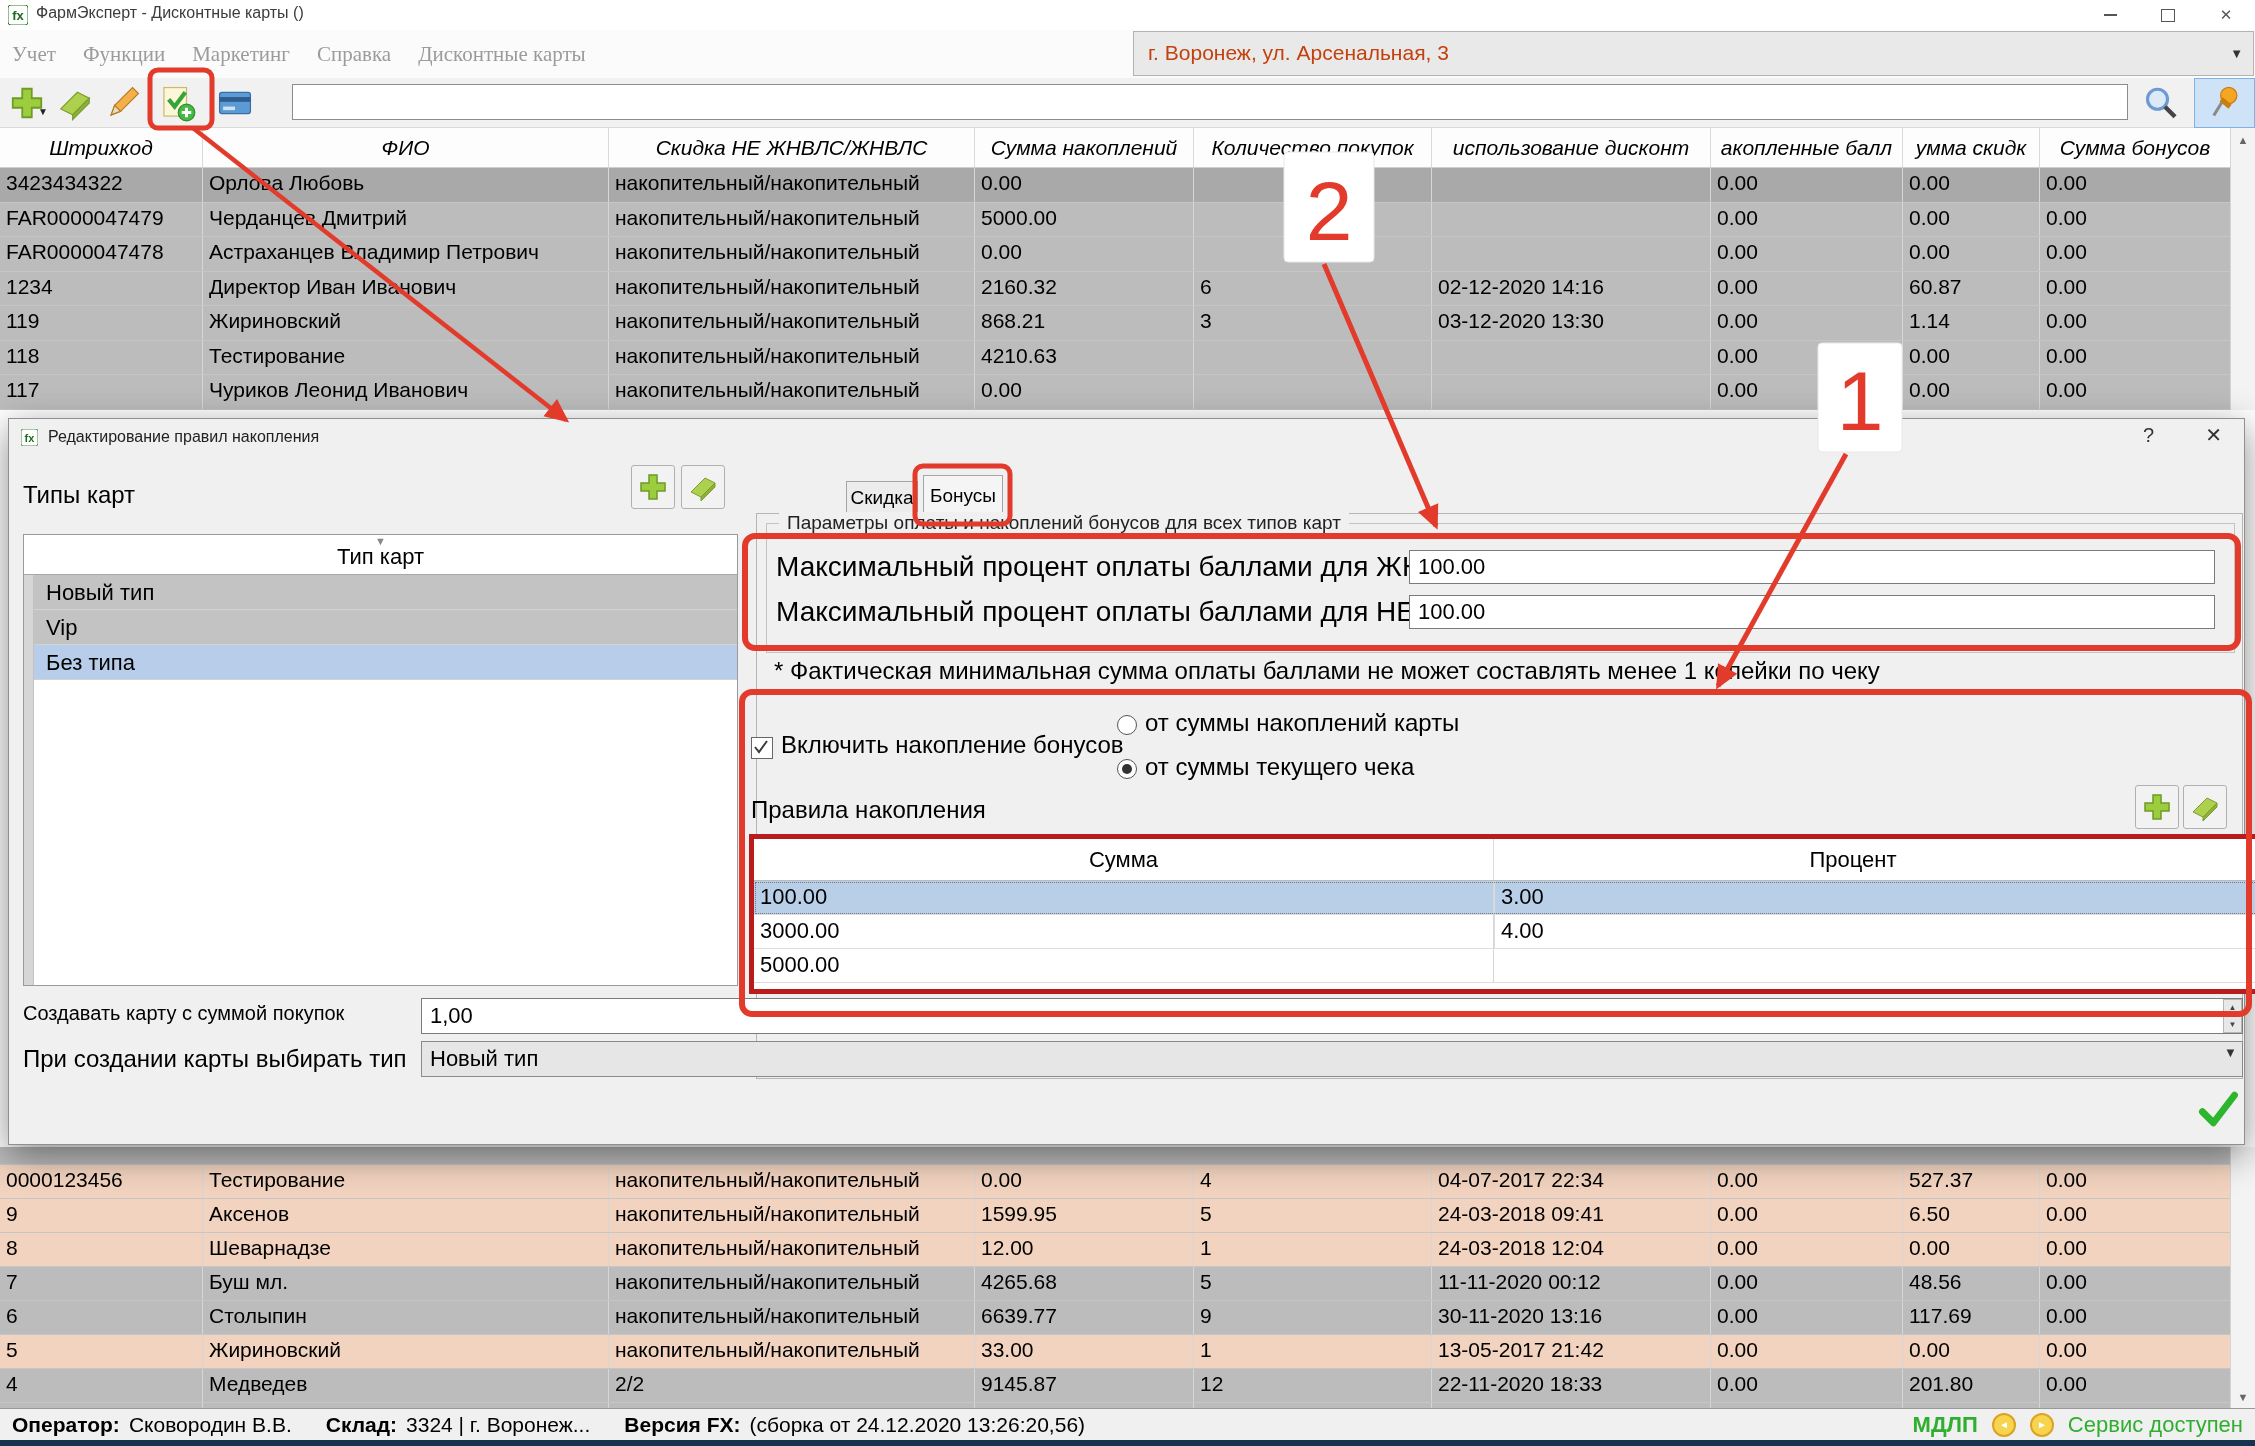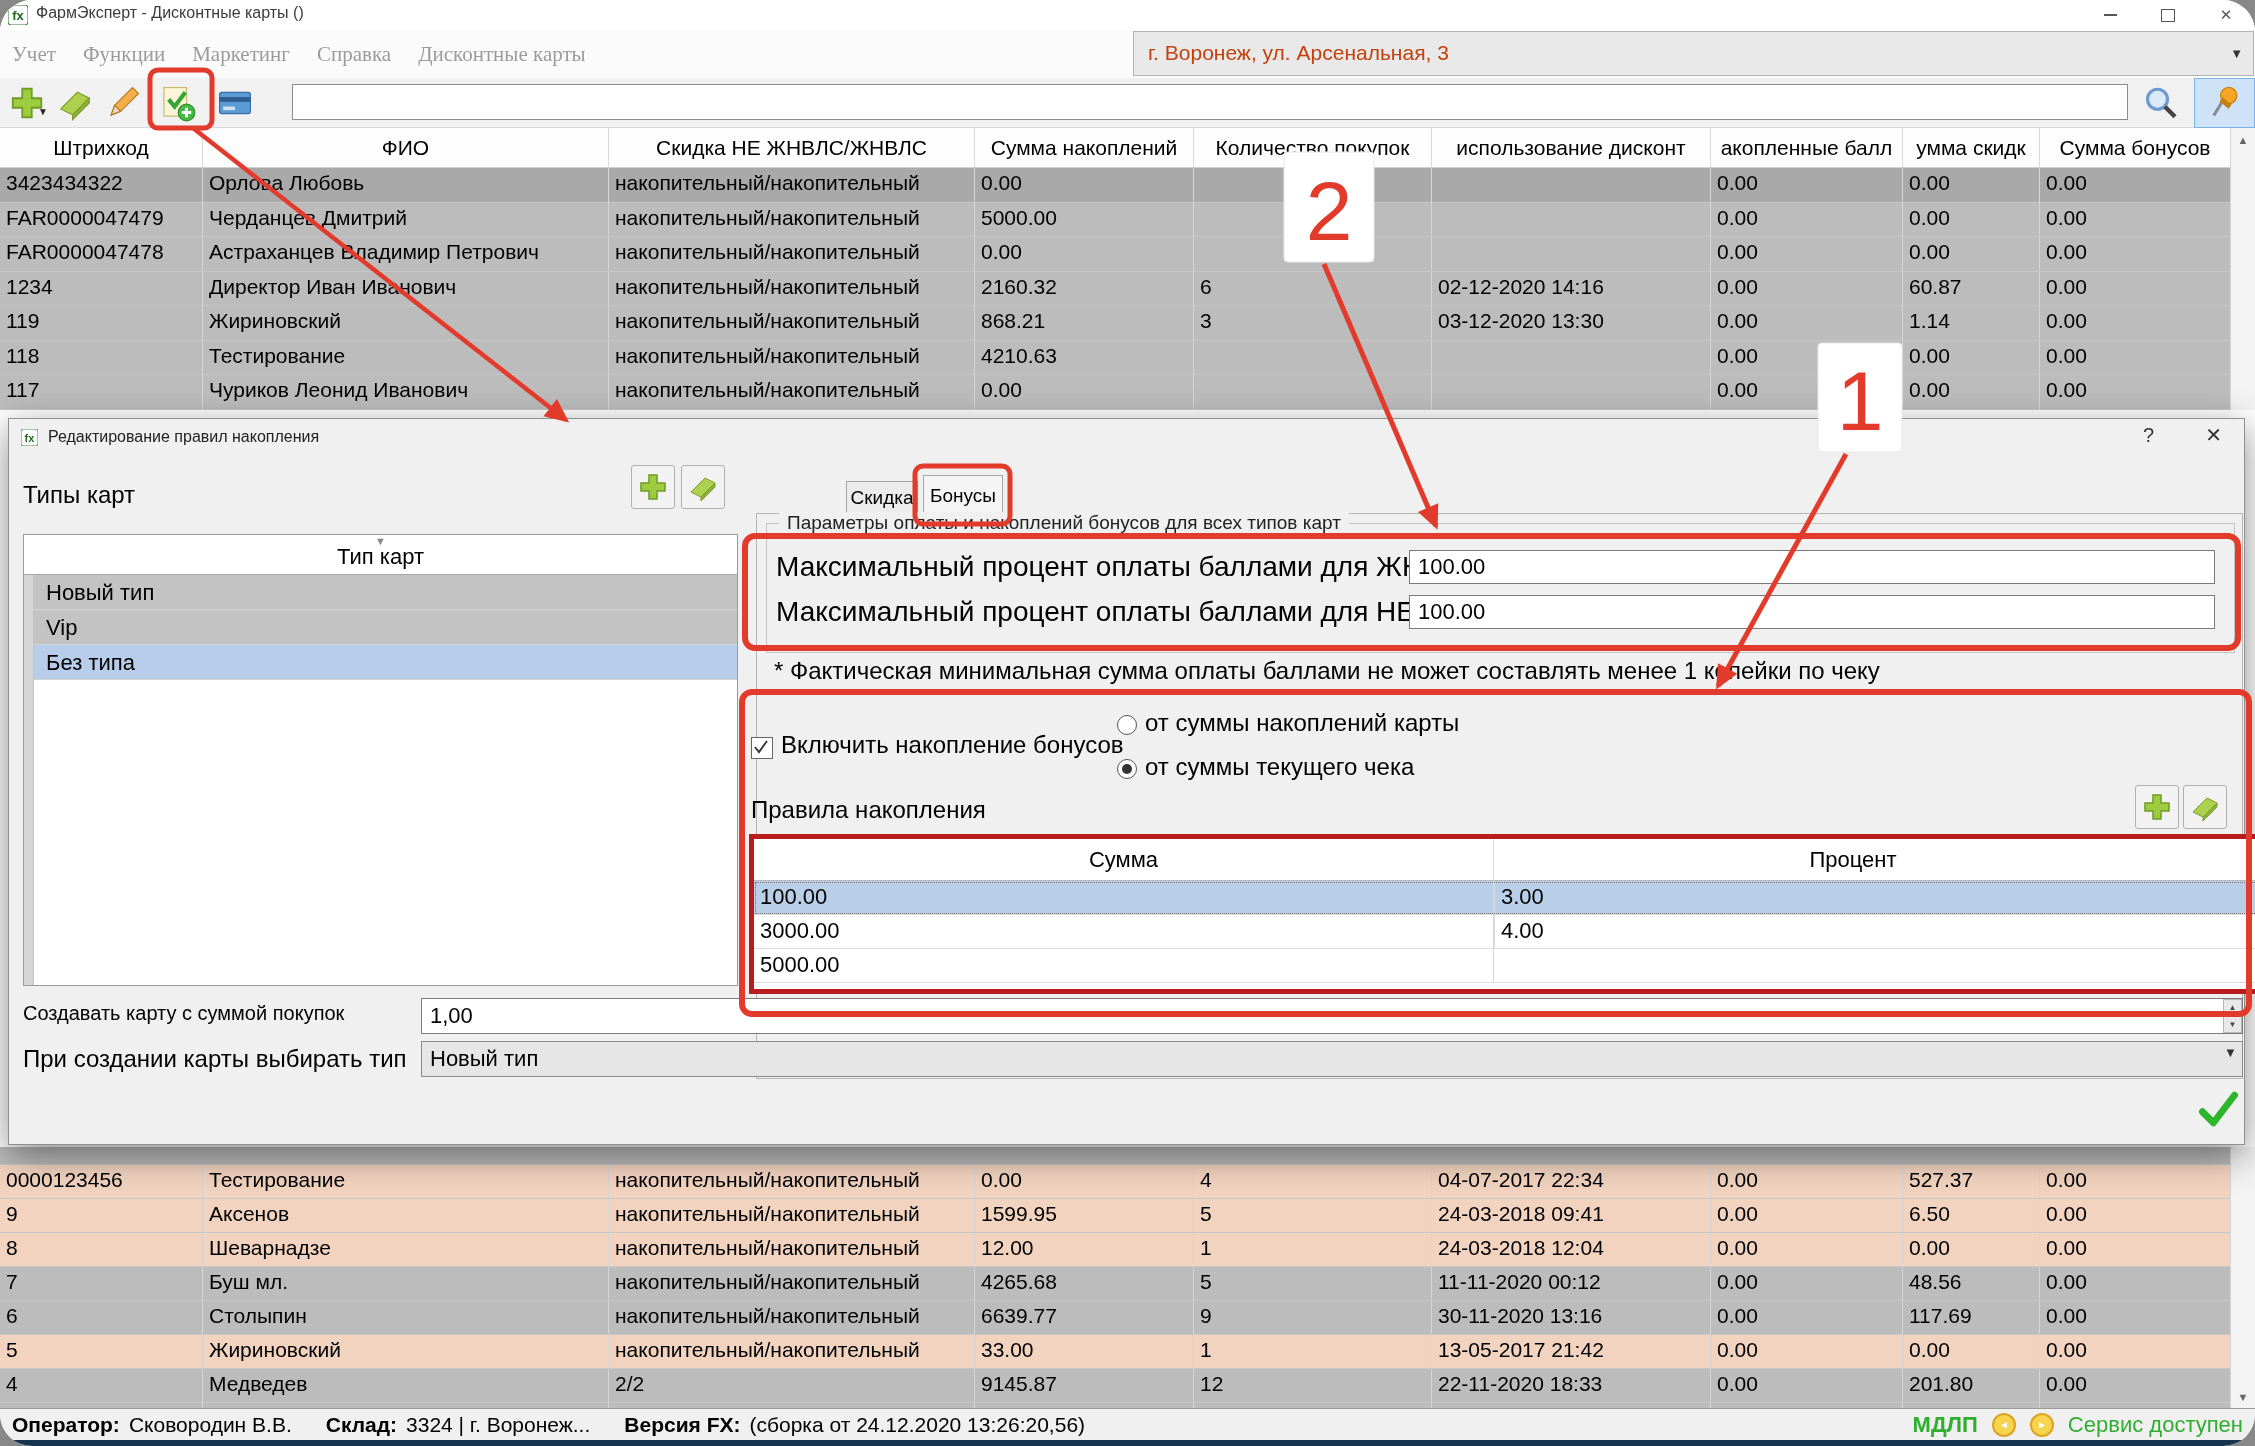--- a/index.html
+++ b/index.html
@@ -1,17 +1,17 @@
 <!DOCTYPE html>
 <html><head>
 <meta charset="utf-8">
 <style>
   html,body{margin:0;padding:0;background:#888;}
   #stage{position:relative;width:2255px;height:1446px;background:#ffffff;overflow:hidden;
-         font-family:"Liberation Sans","DejaVu Sans",sans-serif;color:#000;border-radius:32px;}
+         font-family:"Liberation Sans","DejaVu Sans",sans-serif;color:#000;}
   .abs{position:absolute;}
 
   
   #titlebar{left:0;top:0;width:2255px;height:30px;background:#fff;}
   #app-icon{left:8px;top:5px;width:20px;height:20px;}
   #app-title{left:36px;top:4px;font-size:16px;color:#3c3c3c;white-space:nowrap;}
   #winbtns{right:0;top:0;height:30px;display:flex;}
   .winbtn{width:58px;height:30px;display:flex;align-items:center;justify-content:center;color:#555;font-size:15px;}
   #win-max-glyph{width:12px;height:11px;border:1px solid #555;}
   #win-min-glyph{width:13px;height:2px;background:#555;}
@@ -31,21 +31,21 @@
   #tb-add{left:4px;} #tb-clear{left:52px;} #tb-edit{left:100px;} #tb-check{left:154px;} #tb-card{left:212px;}
   #tb-add-caret{left:38px;top:106px;font-size:10px;color:#222;}
   #tb-input{left:292px;top:84px;width:1836px;height:36px;background:#fff;border:1px solid #8c8c8c;box-sizing:border-box;font-size:20px;padding:0 8px;}
   #tb-search{left:2132px;top:80px;width:56px;height:46px;display:flex;align-items:center;justify-content:center;}
   #tb-search svg{width:40px;height:40px;}
   #tb-pin{left:2194px;top:78px;width:61px;height:50px;background:#cfe3f8;border:1px solid #7fb2e5;box-sizing:border-box;
           display:flex;align-items:center;justify-content:center;}
   #tb-pin svg{width:40px;height:40px;}
 
   
-  #tophead{left:0;top:128px;width:2230px;height:40px;background:#fdfdfd;border-bottom:1px solid #cfcfcf;box-sizing:border-box;display:flex;}
+  #tophead{left:0;top:128px;width:2230px;height:40px;background:#fdfdfd;border-bottom:1px solid #cfcfcf;box-sizing:border-box;display:flex;font-style:italic;}
   .hcell{height:100%;display:flex;align-items:center;justify-content:center;font-size:21px;color:#000;
          border-right:1px solid #dadada;box-sizing:border-box;white-space:nowrap;overflow:hidden;}
   #topscroll{left:2230px;top:128px;width:25px;height:282px;background:#f3f3f3;border-left:1px solid #d4d4d4;box-sizing:border-box;text-align:center;}
   #topscroll span{font-size:11px;color:#666;line-height:24px;}
   #toprows{left:0;top:168px;width:2230px;}
   #botsliver{left:0;top:1147px;width:2230px;height:18px;background:#bcbcbc;border-bottom:1px solid #c6c6c6;box-sizing:border-box;}
   #botrows{left:0;top:1165px;width:2230px;}
   #botscroll{left:2230px;top:1147px;width:25px;height:261px;background:#f3f3f3;border-left:1px solid #d4d4d4;box-sizing:border-box;
              display:flex;align-items:flex-end;justify-content:center;}
   #botscroll span{font-size:11px;color:#666;line-height:22px;}

